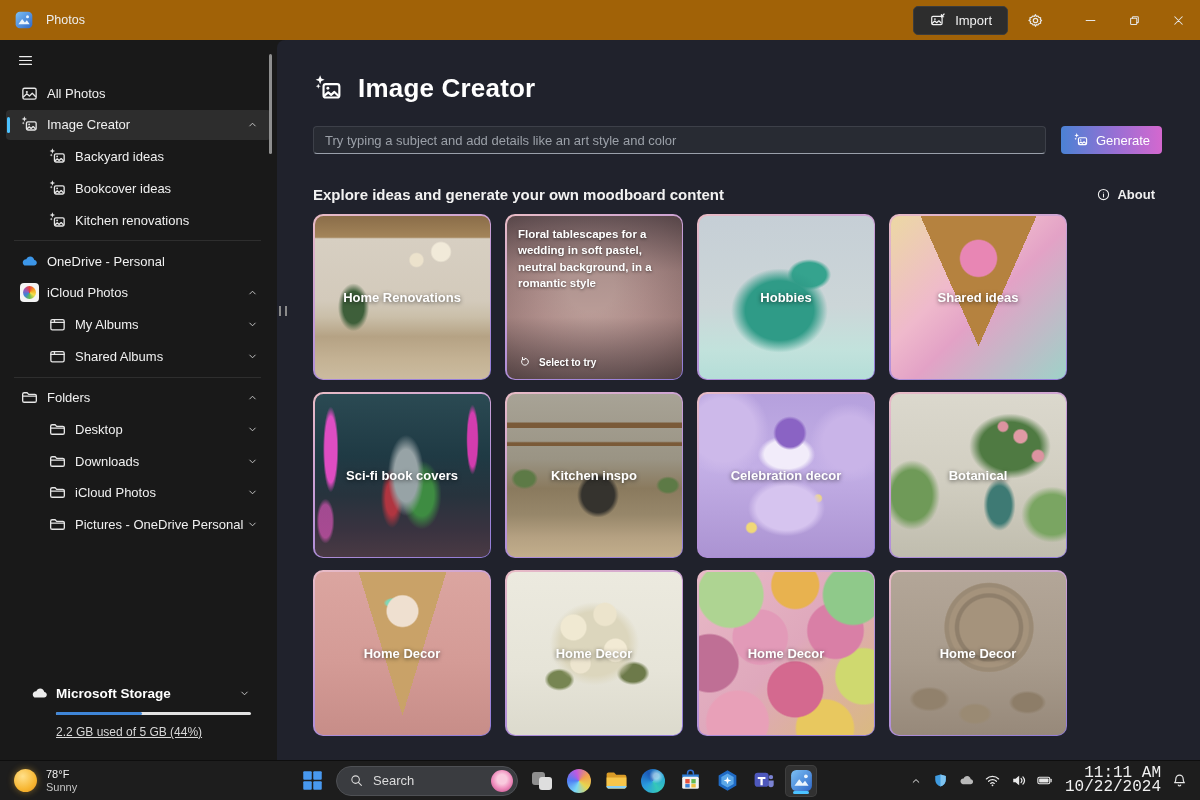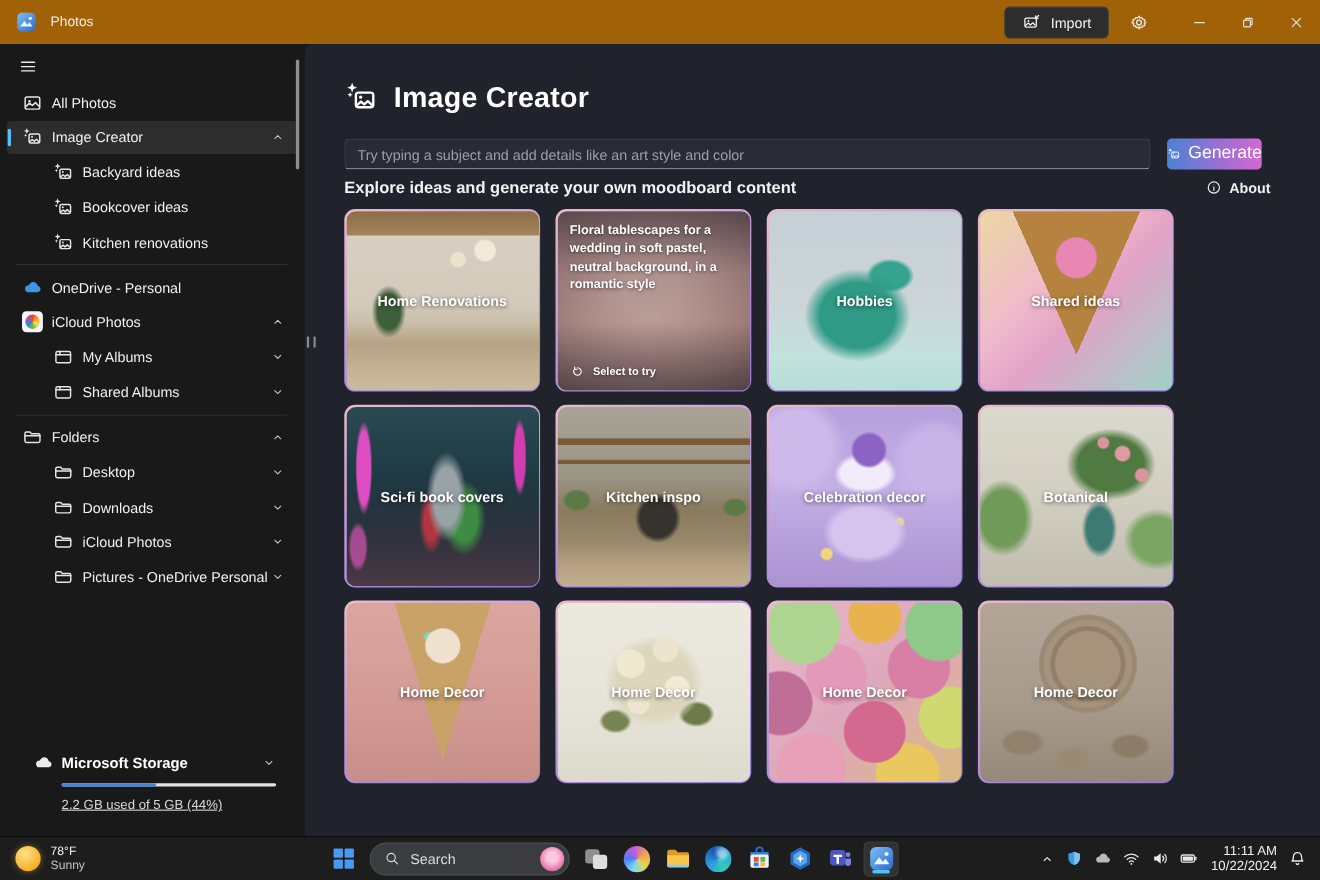--- a/index.html
+++ b/index.html
@@ -46,24 +46,24 @@
 
   
   .main{flex:1;position:relative;background:#20222c;border-top-left-radius:8px;padding-left:36px;box-sizing:border-box;}
   .grip{position:absolute;left:2px;top:266px;width:4px;height:10px;border-left:2px solid #8a8a8a;border-right:2px solid #8a8a8a;}
   .page-header{display:flex;align-items:center;gap:14px;margin:0;padding-top:33px;}
   .page-ic{width:31px;height:31px;display:inline-flex;color:#fff;}
   .page-header h1{margin:0;font-size:26px;font-weight:600;letter-spacing:.2px;color:#fff;}
   .prompt-row{display:flex;align-items:center;margin-top:22px;}
   .prompt-input{width:709px;height:26px;background:#282b33;border:1px solid #3d4049;border-bottom:1px solid #9aa0ab;border-radius:4px;color:#e8e8e8;font-size:13px;padding:0 11px;outline:none;font-family:"Liberation Sans",sans-serif;}
   .prompt-input::placeholder{color:#9ba0a8;}
-  .generate-btn{margin-left:15px;height:28px;width:86px;border-radius:4px;display:flex;align-items:center;justify-content:center;gap:7px;font-size:16px;color:#fff;
+  .generate-btn{margin-left:15px;height:28px;width:101px;border-radius:4px;display:flex;align-items:center;justify-content:center;gap:7px;font-size:13px;color:#fff;
     background:linear-gradient(90deg,var(--gen-start,#4b82d4) 0%,#9a6fd4 55%,var(--gen-end,#d468cf) 100%);}
   .generate-btn .ic{width:16px;height:16px;display:inline-flex;}
-  .section-row{position:relative;margin-top:8px;width:842px;display:flex;align-items:center;}
+  .section-row{position:relative;margin-top:32px;width:842px;display:flex;align-items:center;}
   .section-row h2{margin:0;font-size:15px;font-weight:bold;color:#f2f2f2;}
   .about{position:absolute;right:0;display:flex;align-items:center;gap:6px;font-size:13px;font-weight:600;color:#f0f0f0;}
   .about .ic{width:15px;height:15px;display:inline-flex;}
   .grid{margin-top:11px;display:grid;grid-template-columns:repeat(4,178px);grid-auto-rows:166px;column-gap:14px;row-gap:12px;}
   .card{position:relative;border-radius:10px;padding:1.5px;background:linear-gradient(155deg,#e9bcc5 0%,#c39ad8 45%,#8f7bd8 100%);box-sizing:border-box;}
   .card-img{position:absolute;inset:1.5px;border-radius:8.5px;}
   .card-label{position:absolute;inset:0;display:flex;align-items:center;justify-content:center;font-size:13px;font-weight:bold;color:#fff;text-shadow:0 1px 4px rgba(0,0,0,.6);text-align:center;padding:0 8px;}
   .card-prompt{position:absolute;top:12px;left:13px;right:13px;font-size:11.5px;line-height:1.42;font-weight:600;color:#fff;text-shadow:0 1px 3px rgba(0,0,0,.55);}
   .card-cta{position:absolute;left:13px;bottom:11px;display:flex;align-items:center;gap:7px;font-size:10px;font-weight:600;color:#fff;text-shadow:0 1px 3px rgba(0,0,0,.5);}
   .card-cta .cta-ic{width:14px;height:14px;display:inline-flex;}
@@ -171,21 +171,21 @@
   .taskview-ic span:first-child{position:absolute;left:2px;top:3px;width:13px;height:13px;background:#8f8f8f;border-radius:3px;}
   .taskview-ic span:last-child{position:absolute;right:2px;bottom:3px;width:13px;height:13px;background:#dedede;border-radius:3px;}
   .ic-copilot{width:24px;height:24px;border-radius:50%;background:conic-gradient(from 200deg,#7ad8f5,#4f7df5,#c05ae0,#f0a050,#e8d44f,#7ad8f5);}
   .ic-edge{width:24px;height:24px;border-radius:50%;background:
     radial-gradient(circle at 64% 30%,rgba(255,255,255,.5) 0 12%,rgba(255,255,255,0) 32%),
     conic-gradient(from 150deg,#35c8b8,#2a9ae0,#1b5ab8,#2aa8d8,#35c8b8);}
   .tb-btn.active{background:rgba(255,255,255,.09);border:1px solid rgba(255,255,255,.07);box-sizing:border-box;}
   .active-bar{position:absolute;bottom:2px;left:50%;transform:translateX(-50%);width:16px;height:3px;border-radius:2px;background:var(--accent,#4cc2ff);}
   .tray{position:absolute;right:8px;display:flex;align-items:center;gap:1px;}
   .tray-btn{height:32px;padding:0 4px;display:flex;align-items:center;justify-content:center;color:#e8e8e8;border-radius:4px;}
-  .clock{display:flex;flex-direction:column;align-items:flex-end;font-size:12px;line-height:13.5px;color:#f0f0f0;margin:0 5px 0 7px;}
+  .clock{display:flex;flex-direction:column;align-items:flex-end;font-size:16px;line-height:13.5px;color:#f0f0f0;margin:0 5px 0 7px;font-family:Liberation Mono, monospace;}
   .icloud-box{width:19px;height:19px;border-radius:4px;background:#f4f4f4;display:inline-flex;align-items:center;justify-content:center;}
   .icloud-wheel{width:13px;height:13px;border-radius:50%;background:conic-gradient(#e8413c,#f5a623,#f2e14c,#63b84f,#3b82d8,#9b59b6,#e8413c);}
 </style>
 </head>
 <body>
 
 <div class="app">
 
   <header class="titlebar">
     <div class="tb-left">

